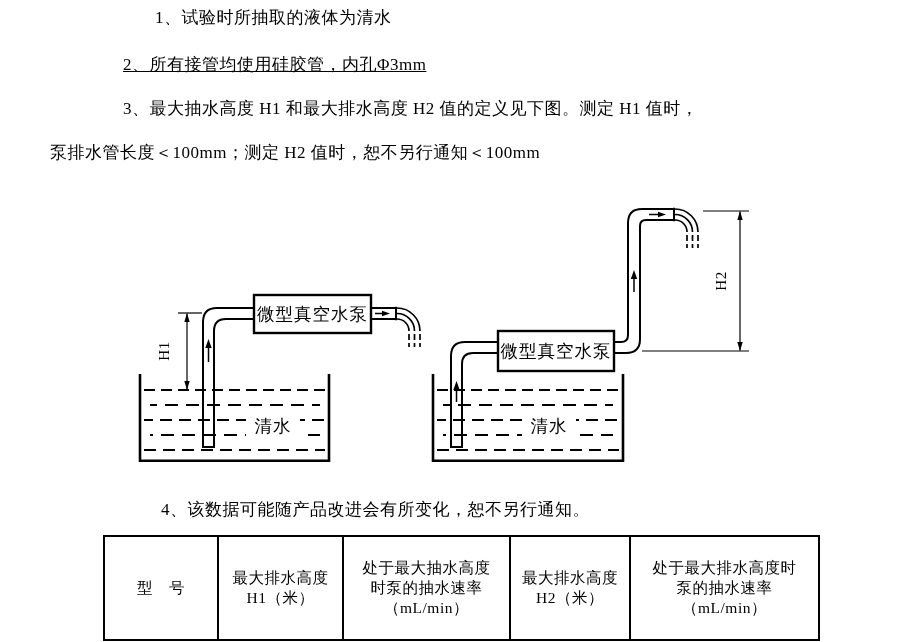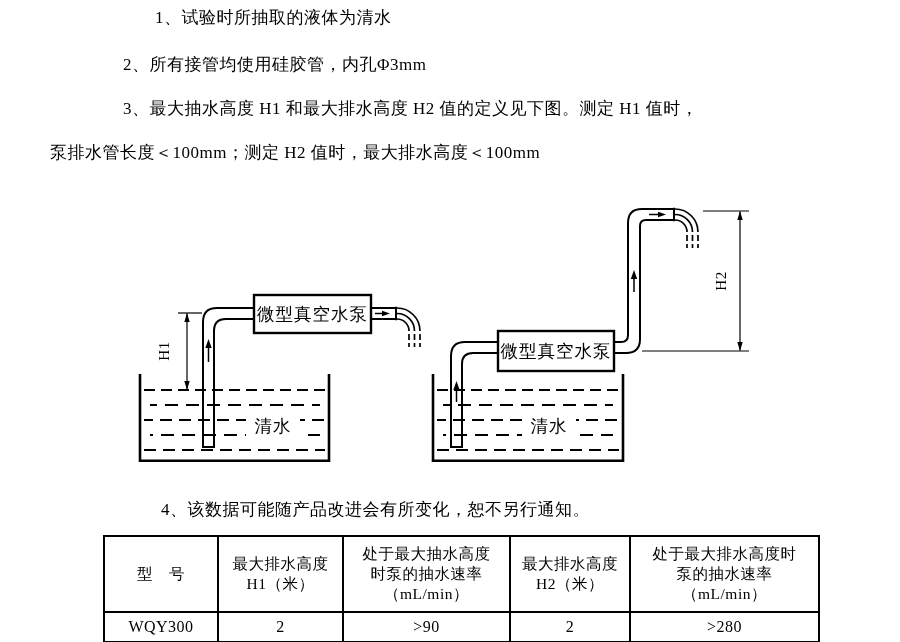--- a/index.html
+++ b/index.html
@@ -6,21 +6,21 @@
   body{
     width:900px;height:642px;position:relative;background:#ffffff;
     font-family:"Liberation Serif","DejaVu Serif",serif;color:#000;
     overflow:hidden;
   }
   .txt{
     position:absolute;font-size:17px;line-height:22px;white-space:nowrap;
     letter-spacing:0.5px;
   }
   #line1{left:123px;top:7px;margin-left:32px;}
-  #line2{left:123px;top:54px;}
+  #line2{left:123px;top:54px;text-decoration:underline;}
   #line3a{left:123px;top:98px;}
   #line3b{left:50px;top:142px;}
   #line4{left:123px;top:499px;margin-left:38px;}
 
   svg.diagram{position:absolute;left:0;top:0;pointer-events:none;}
   svg .ink{stroke:#000;fill:none;}
   svg text{fill:#000;font-family:"Liberation Serif","DejaVu Serif",serif;}
   svg .cjk{font-size:17.5px;letter-spacing:1px;}
   svg .dim{font-size:15px;letter-spacing:0.5px;}
 
@@ -36,21 +36,21 @@
   table.spec tr.hdr{height:76px;}
   table.spec tr.data{height:30px;}
   table.spec tr.data td{font-size:16px;}
 </style>
 </head>
 <body>
 
 <div id="line1" class="txt">1、试验时所抽取的液体为清水</div>
 <div id="line2" class="txt">2、所有接管均使用硅胶管，内孔Φ3mm</div>
 <div id="line3a" class="txt">3、最大抽水高度 H1 和最大排水高度 H2 值的定义见下图。测定 H1 值时，</div>
-<div id="line3b" class="txt">泵排水管长度＜100mm；测定 H2 值时，最大排水高度＜100mm</div>
+<div id="line3b" class="txt">泵排水管长度＜100mm；测定 H2 值时，恕不另行通知＜100mm</div>
 <div id="line4" class="txt">4、该数据可能随产品改进会有所变化，恕不另行通知。</div>
 
 <svg class="diagram" width="900" height="642" viewBox="0 0 900 642">
 
   <g>
 
     <path class="ink" stroke-width="2.6" d="M 140,374 V 460.8 H 329 V 374"></path>
 
     <g class="ink" stroke-width="1.9">
       <path d="M 144,390 H 325" stroke-dasharray="11 6"></path>
@@ -183,21 +183,14 @@
 H1（米）</td>
     <td>处于最大抽水高度
 时泵的抽水速率
 （mL/min）</td>
     <td>最大排水高度
 H2（米）</td>
     <td>处于最大排水高度时
 泵的抽水速率
 （mL/min）</td>
   </tr>
-  <tr class="data">
-    <td>WQY300</td>
-    <td>2</td>
-    <td>&gt;90</td>
-    <td>2</td>
-    <td>&gt;280</td>
-  </tr>
 </tbody>
   </table>
 
 </body></html>

